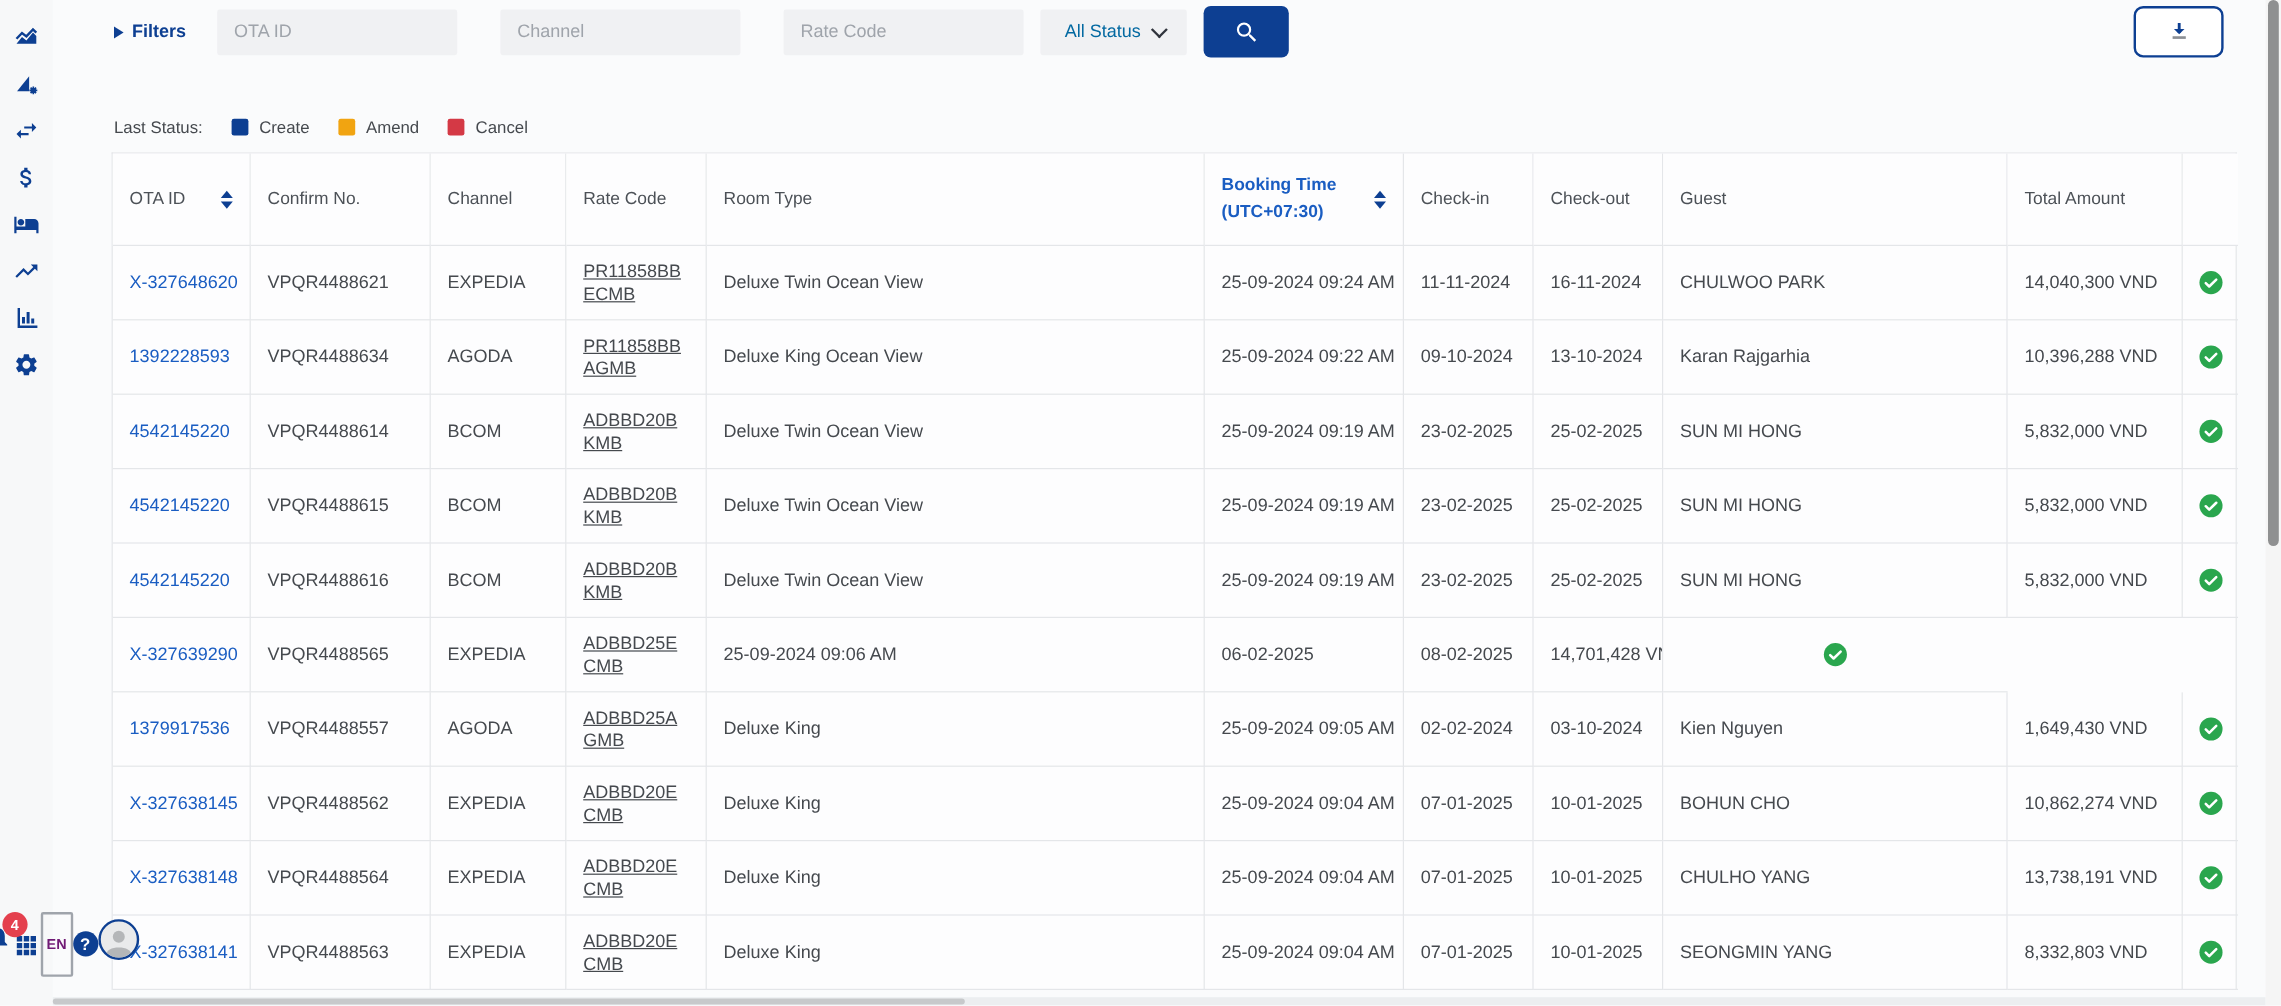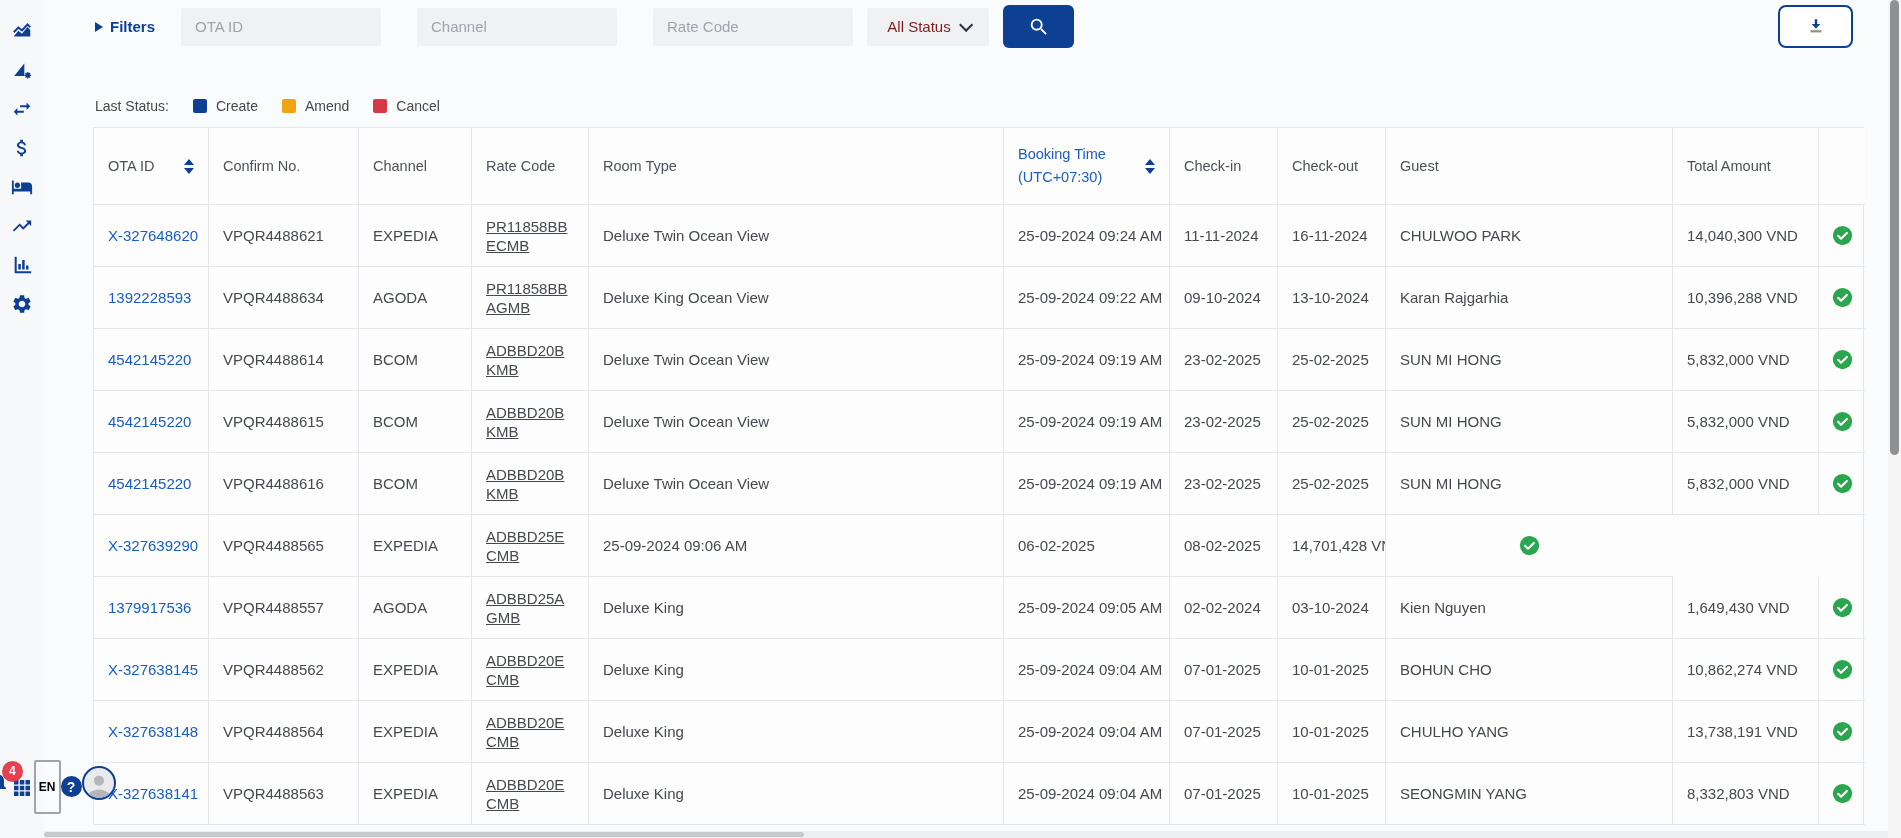--- a/index.html
+++ b/index.html
@@ -14,39 +14,39 @@
   .sb-bottom { margin-top:auto; display:flex; flex-direction:row; align-items:center; }
   .signal { display:flex; align-items:flex-end; gap:2px; height:22px; }
   .signal i { display:block; width:4px; background:#19a919; border-radius:1px; }
   .latency { color:#17a317; font-size:12px; margin-top:3px; }
   .bell-wrap { position:relative; margin-top:16px; }
   .bell-wrap svg { width:24px; height:24px; fill:#0d3f92; }
   .badge { position:absolute; top:-9px; right:-13px; background:#e4404e; color:#fff; font-size:12px; font-weight:bold;
            width:21px; height:21px; border-radius:50%; display:flex; align-items:center; justify-content:center; }
   .apps { margin-top:24px; width:24px; height:24px; color:#0d3f92; }
   .apps svg { width:24px; height:24px; fill:currentColor; }
-  .lang-box { margin-top:23px; border:2px solid #9fa4ab; color:#000000; font-size:12px; font-weight:bold;
+  .lang-box { margin-top:23px; border:2px solid #9fa4ab; color:#701a75; font-size:12px; font-weight:bold;
               padding:18px 3px; border-radius:2px; }
   .help { margin-top:22px; width:21px; height:21px; background:#0d3f92; color:#fff; border-radius:50%;
           font-size:14px; font-weight:bold; display:flex; align-items:center; justify-content:center; }
   .avatar { margin-top:14px; width:34px; height:34px; border-radius:50%; border:2px solid #0d3f92;
             background:#e9eaeb; overflow:hidden; display:flex; align-items:center; justify-content:center; }
   .avatar svg { width:30px; height:30px; fill:#b4b6b8; margin-top:4px; }
 
   
   .main { position:absolute; left:44px; top:0; width:1844px; height:838px; }
   .filter-bar { display:flex; align-items:center; padding:5px 0 0 51px; height:48px; }
   .filters-title { display:flex; align-items:center; gap:7px; color:#0d3f92; font-weight:bold; font-size:15px; width:72px; cursor:pointer; }
   .tri { width:0; height:0; border-top:5px solid transparent; border-bottom:5px solid transparent; border-left:8px solid #0d3f92; }
   .f-input { background:#f0f1f3; border:none; outline:none; height:38px; width:200px; border-radius:2px;
              padding:0 14px; font-size:15px; font-family:"Liberation Sans",sans-serif; color:#45494e; }
   .f-input::placeholder { color:#9fa4ab; }
   .ml14 { margin-left:14px; } .ml36 { margin-left:36px; }
   .status-select { background:#f0f1f3; height:38px; width:122px; margin-left:14px; border-radius:2px;
-                   display:flex; align-items:center; justify-content:center; gap:8px; font-size:15px; color:#7f1d1d; cursor:pointer; }
+                   display:flex; align-items:center; justify-content:center; gap:8px; font-size:15px; color:#0369a1; cursor:pointer; }
   .chev { width:10px; height:10px; border-right:2px solid #30343c; border-bottom:2px solid #30343c;
           transform:rotate(45deg) translateY(-3px); }
   .search-btn { margin-left:14px; width:71px; height:43px; background:#0d3f92; border:none; border-radius:6px;
                 display:flex; align-items:center; justify-content:center; cursor:pointer; }
   .search-btn svg { width:22px; height:22px; fill:#fff; }
   .dl-btn { margin-left:auto; margin-right:35px; width:75px; height:43px; background:#fff; border:2px solid #0d3f92;
             border-radius:8px; display:flex; flex-direction:column; align-items:center; justify-content:center; cursor:pointer; }
   .dl-btn svg { width:22px; height:22px; }
 
   
@@ -64,21 +64,21 @@
   .td { height:62px; display:flex; align-items:center; padding:0 14px; font-size:15px; color:#45494e;
         border-right:1px solid #e4e6e9; border-bottom:1px solid #e4e6e9; white-space:nowrap; overflow:hidden; }
   .td-rate_code { white-space:normal; word-break:break-all; line-height:19px;text-decoration:underline; }
   .link { color:#1a5dc2; cursor:pointer; }
   .th-sortable { justify-content:space-between; }
   .sort-ic { display:flex; flex-direction:column; gap:3px; cursor:pointer; }
   .sort-ic i { width:0; height:0; border-left:5px solid transparent; border-right:5px solid transparent; display:block; }
   .sort-ic .up { border-bottom:6px solid #0d3f92; }
   .sort-ic .dn { border-top:6px solid #0d3f92; }
   .th-booking { color:#1a5dc2; line-height:23px; }
-  .th-booking .lines { flex:1; }
+  .th-booking .lines { flex:1;font-weight:bold; }
   .td-status { justify-content:center; padding:0; }
   .td-status svg { width:21px; height:21px; }
 
   
   .vscroll { position:absolute; right:0; top:0; width:13px; height:838px; background:#f5f5f5; z-index:9; }
   .vscroll .thumb { position:absolute; top:0; left:2px; width:9px; height:455px; background:#8f9091; border-radius:6px; }
   .hscroll { position:absolute; left:44px; bottom:0; width:1844px; height:7px; background:#eceef0; z-index:8; }
   .hscroll .thumb { position:absolute; left:0; top:1px; height:5px; width:760px; background:#c7c9cb; border-radius:3px; }
 </style>
 </head>

